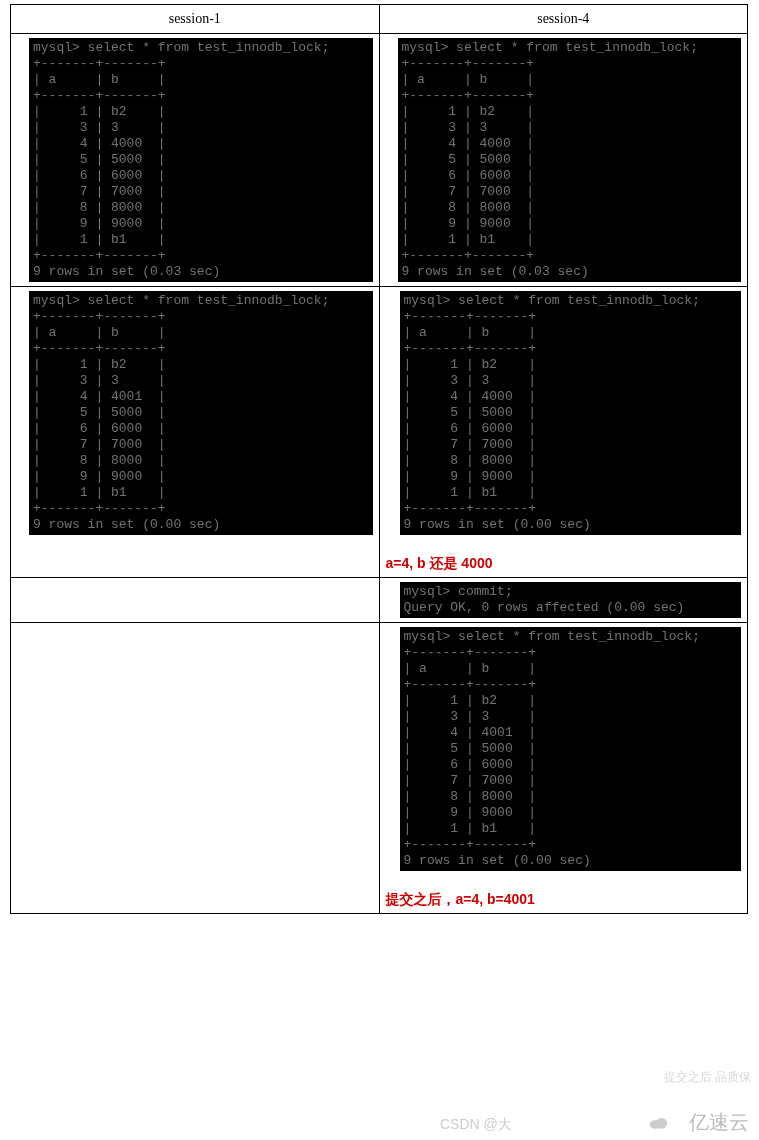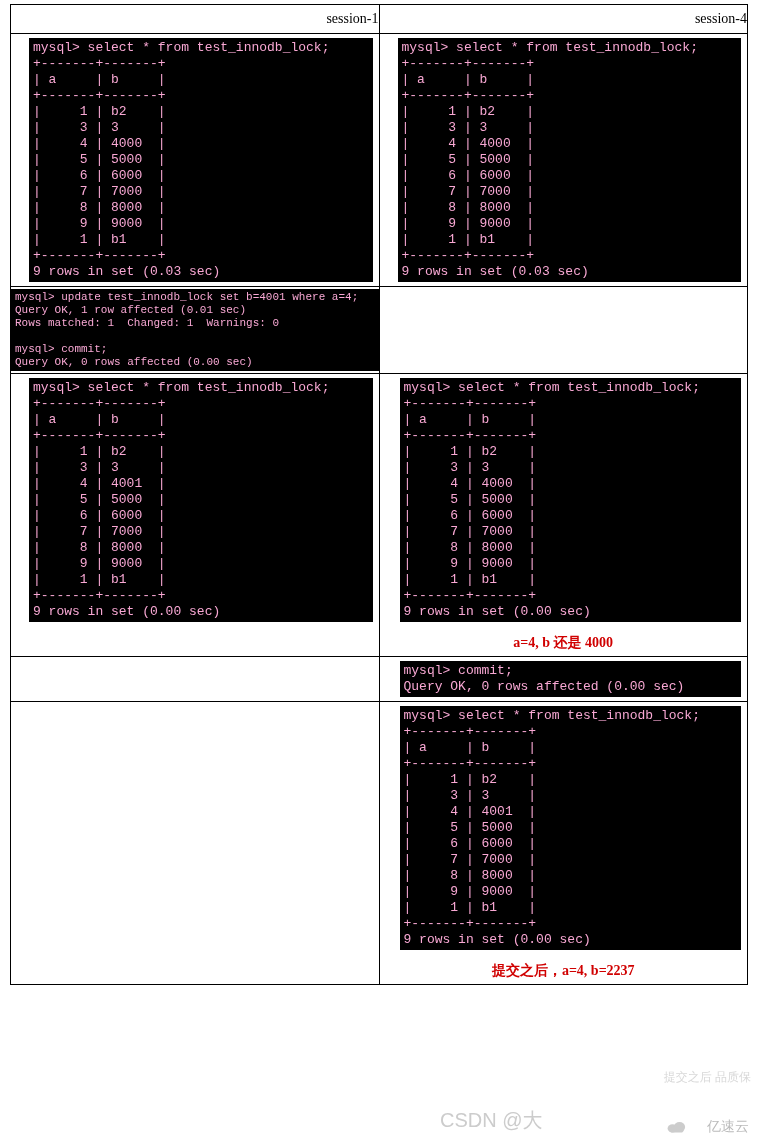--- a/index.html
+++ b/index.html
@@ -16,44 +16,43 @@
     margin: 4px 10px 4px 10px;
   }
   table.grid > tbody > tr > td,
   table.grid > tbody > tr > th {
     border: 1px solid #000;
     vertical-align: top;
     padding: 4px 6px;
   }
   table.grid > tbody > tr > th {
     font-weight: normal;
-    text-align: right;
+    text-align: center;
     padding: 6px 0;
   }
   .term {
     background: #000;
-    color: #f9a8d4;
+    color: #737373;
     font-family: "Courier New", monospace;
     font-size: 13px;
     line-height: 16px;
     white-space: pre;
     padding: 2px 4px;
     display: block;
   }
   .term-sm {
     font-size: 11px;
     line-height: 13px;
   }
   .redcap {
     color: #d00000;
     font-weight: bold;
-    text-align: center;
     font-size: 14px;
-    padding-top: 12px;
-    font-family: Liberation Serif, serif;
+    padding-top: 20px;
+    font-family: Liberation Sans, sans-serif;
   }
   .watermark1 {
     position: absolute;
     right: 12px;
     bottom: 78px;
     font-family: Arial, sans-serif;
     font-weight: 900;
     font-size: 40px;
     color: rgba(255,255,255,0.6);
     letter-spacing: 1px;
@@ -66,21 +65,21 @@
     font-family: SimSun, sans-serif;
     font-size: 12px;
     color: rgba(200,200,200,0.7);
     pointer-events: none;
   }
   .watermark2 {
     position: absolute;
     right: 10px;
     bottom: 8px;
     font-family: SimSun, sans-serif;
-    font-size: 14px;
+    font-size: 20px;
     color: #bbb;
     pointer-events: none;
     display: flex;
     align-items: center;
     gap: 20px;
   }
   .cloud-icon {
     width: 22px;
     height: 14px;
     display: inline-block;
@@ -134,31 +133,20 @@
 |     7 | 7000  |
 |     8 | 8000  |
 |     9 | 9000  |
 |     1 | b1    |
 +-------+-------+
 9 rows in set (0.03 sec)</span>
     </td>
   </tr>
 
 
-  <tr>
-    <td style="padding:2px 0;">
-      <span class="term term-sm">mysql&gt; update test_innodb_lock set b=4001 where a=4;
-Query OK, 1 row affected (0.01 sec)
-Rows matched: 1  Changed: 1  Warnings: 0
-
-mysql&gt; commit;
-Query OK, 0 rows affected (0.00 sec)</span>
-    </td>
-    <td></td>
-  </tr>
 
   <tr>
     <td>
       <span class="term" style="margin-left:12px;">mysql&gt; select * from test_innodb_lock;
 +-------+-------+
 | a     | b     |
 +-------+-------+
 |     1 | b2    |
 |     3 | 3     |
 |     4 | 4001  |
@@ -210,30 +198,30 @@
 |     3 | 3     |
 |     4 | 4001  |
 |     5 | 5000  |
 |     6 | 6000  |
 |     7 | 7000  |
 |     8 | 8000  |
 |     9 | 9000  |
 |     1 | b1    |
 +-------+-------+
 9 rows in set (0.00 sec)</span>
-      <div class="redcap">提交之后，a=4, b=2237</div>
+      <div class="redcap">提交之后，a=4, b=4001</div>
     </td>
   </tr>
 
 </tbody>
 </table>
 
 <div class="watermark1">HWID</div>
 <div class="watermark-sub">提交之后 品质保</div>
-<div style="position:absolute; left:440px; bottom:10px; color:#ccc; font-size:20px; font-family:SimSun,sans-serif;margin-top:24px;">CSDN @大</div>
+<div style="position:absolute; left:440px; bottom:10px; color:#ccc; font-size:14px; font-family:SimSun,sans-serif;margin-top:24px;">CSDN @大</div>
 <div class="watermark2">
   <svg class="cloud-icon" viewBox="0 0 30 20">
     <ellipse cx="10" cy="12" rx="7" ry="6" fill="#ccc"></ellipse>
     <ellipse cx="20" cy="10" rx="8" ry="7" fill="#ccc"></ellipse>
     <rect x="6" y="10" width="20" height="8" rx="4" fill="#ccc"></rect>
   </svg>
   <span>亿速云</span>
 </div>
 
 </div>

